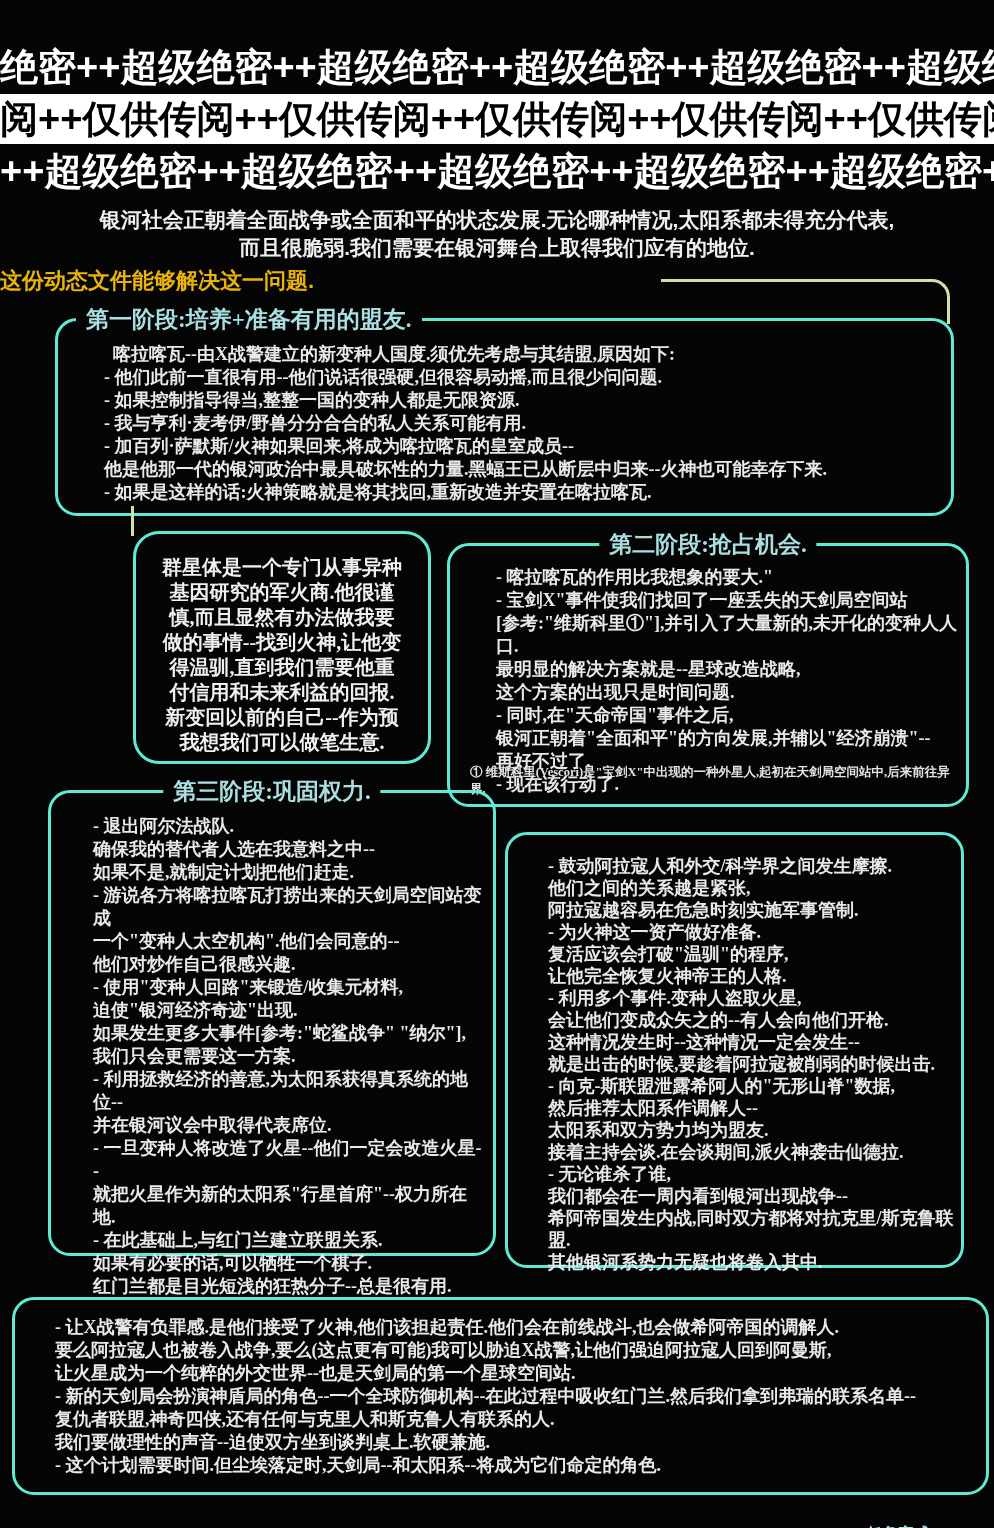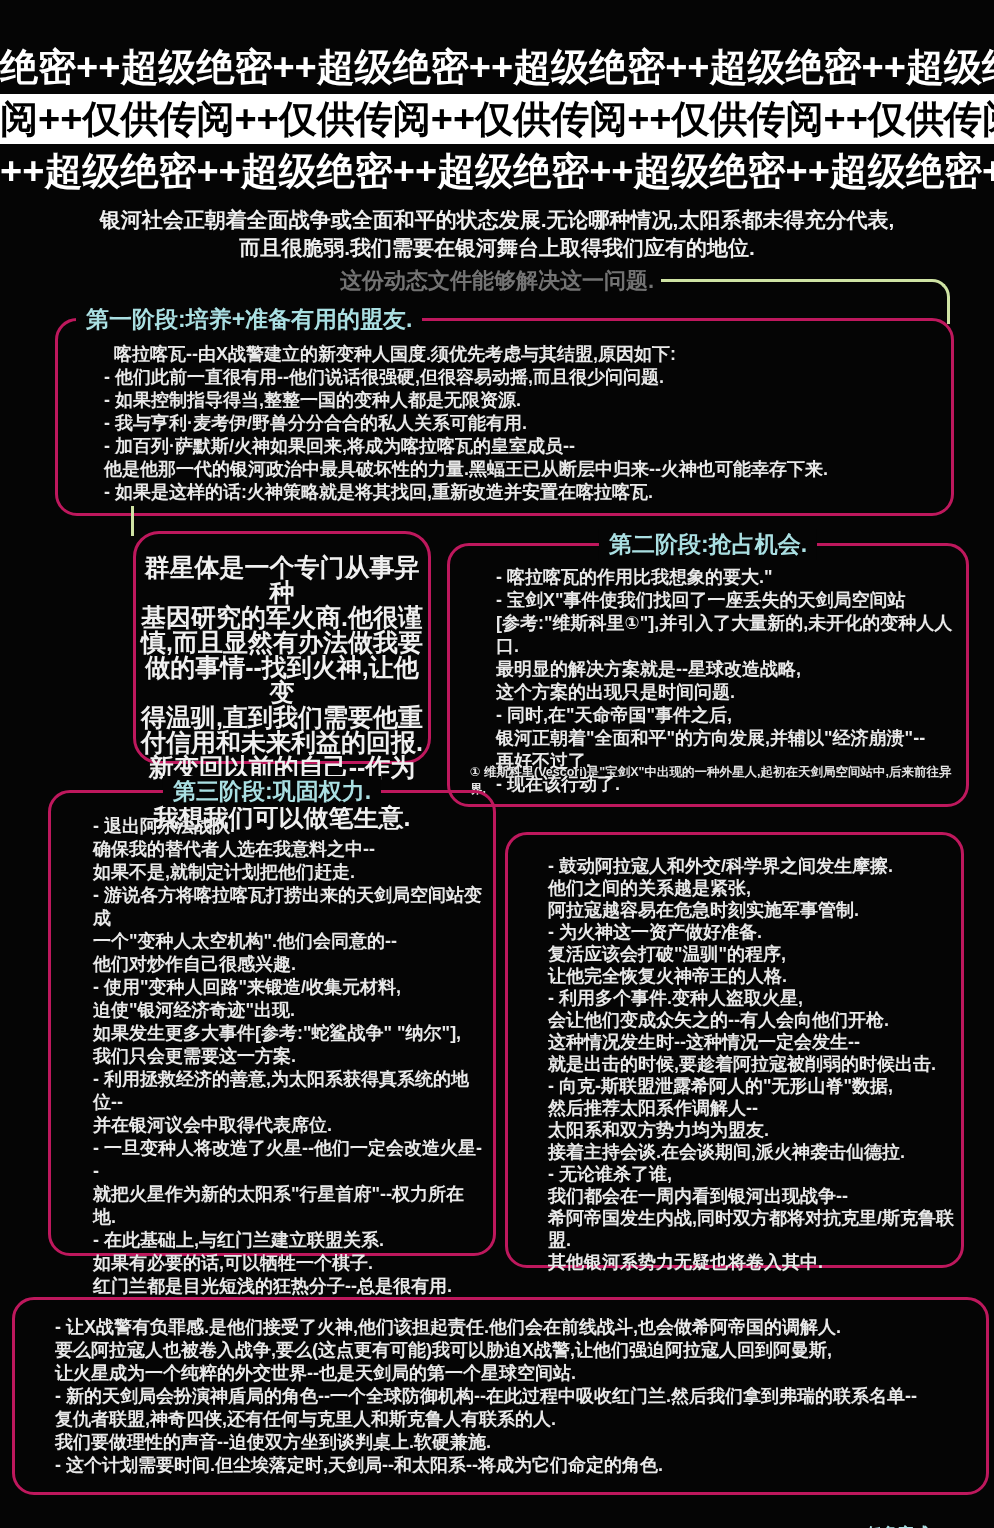--- a/index.html
+++ b/index.html
@@ -6,34 +6,34 @@
   #page{position:relative;width:994px;height:1528px;background:#050505;overflow:hidden;
         font-family:"Liberation Sans","DejaVu Sans",sans-serif;}
   
   .banner-row{position:absolute;left:0;width:994px;height:50px;line-height:50px;
       white-space:nowrap;overflow:hidden;font-weight:900;font-size:38px;letter-spacing:0;}
   .banner-dark{color:#ffffff;background:#050505;}
   .banner-light{color:#000000;background:#ffffff;}
   
   .intro{position:absolute;left:0;top:206px;width:994px;text-align:center;color:#efefef;
       font-weight:700;font-size:21px;line-height:28px;}
-  .doc-line{position:absolute;left:0;top:266px;width:994px;text-align:center;color:#737373;
+  .doc-line{position:absolute;left:0;top:266px;width:994px;text-align:left;color:#eab308;
       font-weight:800;font-size:22px;}
   .doc-connector{position:absolute;left:661px;top:279px;width:286px;height:42px;
       border-top:3px solid #cfe3a4;border-right:3px solid #cfe3a4;border-top-right-radius:18px;}
   
-  .gbox{position:absolute;border:3px solid #be185d;border-radius:22px;background:transparent;}
+  .gbox{position:absolute;border:3px solid #5eead4;border-radius:22px;background:transparent;font-family:Liberation Serif, serif;}
   .box-title{position:absolute;top:-17px;background:#050505;color:#aadfe2;font-weight:800;
       font-size:23px;padding:0 10px;white-space:nowrap;}
   .t-left{left:18px;}
   .t-center{left:50%;transform:translateX(-50%);}
   .body-lines{color:#e9e9e9;font-weight:700;font-size:18px;line-height:23px;white-space:pre-wrap;margin-left:24px;}
   .line{white-space:pre-wrap;}
   .connector-v{position:absolute;background:#cfe3a4;}
-  .star-lines{color:#f0f0f0;font-weight:700;font-size:25px;line-height:25px;text-align:center;}
+  .star-lines{color:#f0f0f0;font-weight:700;font-size:20px;line-height:25px;text-align:center;}
   .footnote{position:absolute;left:20px;right:8px;bottom:6px;color:#e3e3e3;
       font-weight:600;font-size:12.5px;}
   .mission{position:absolute;left:856px;top:1524px;background:#050505;color:#aadfe2;
       font-weight:800;font-size:16px;padding-left:10px;}
   .pad1{padding:22px 20px 0 22px;}
   .pad2{padding:20px 8px 0 22px;}
   .pad3{padding:22px 6px 0 18px;}
   .pad4{padding:20px 6px 0 16px;line-height:22px;}
   .pad5{padding:16px 6px 0 16px;}
   .padstar{padding:21px 4px 0 4px;}

